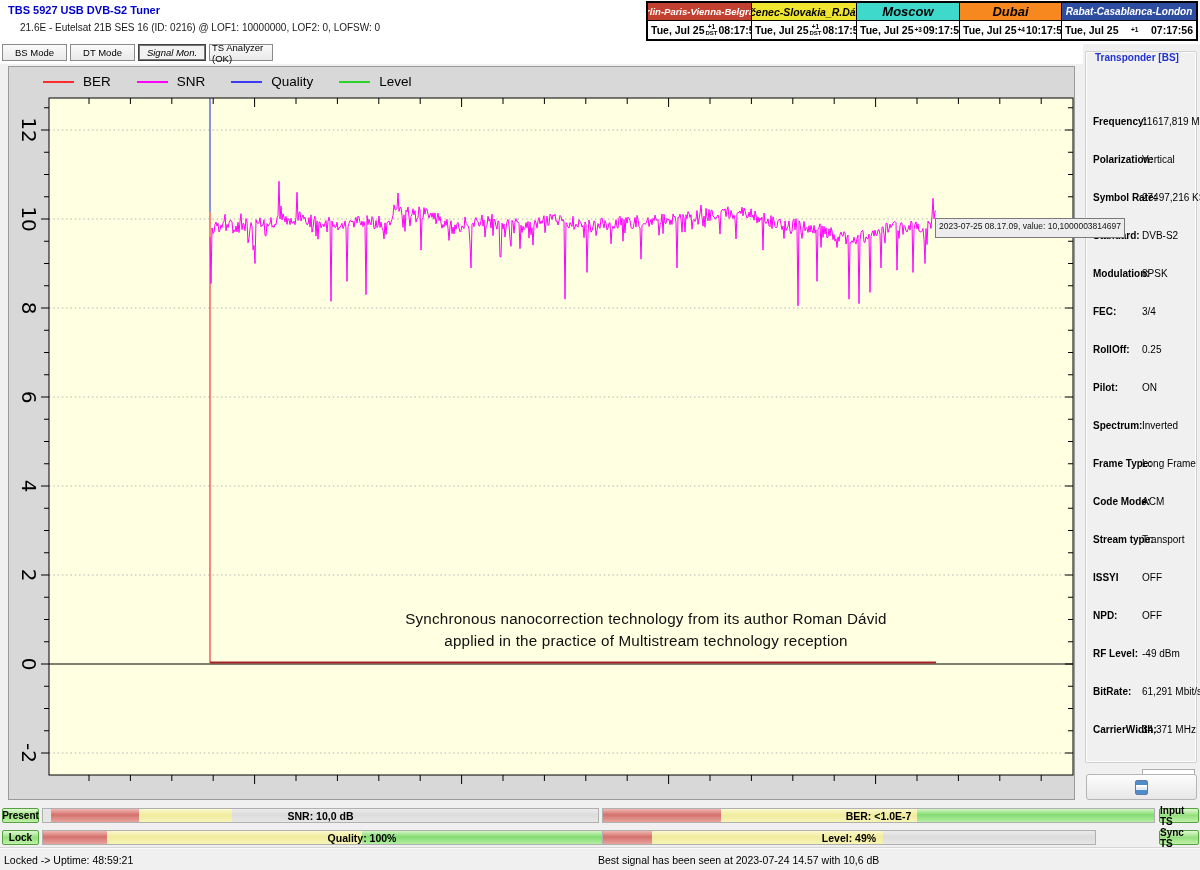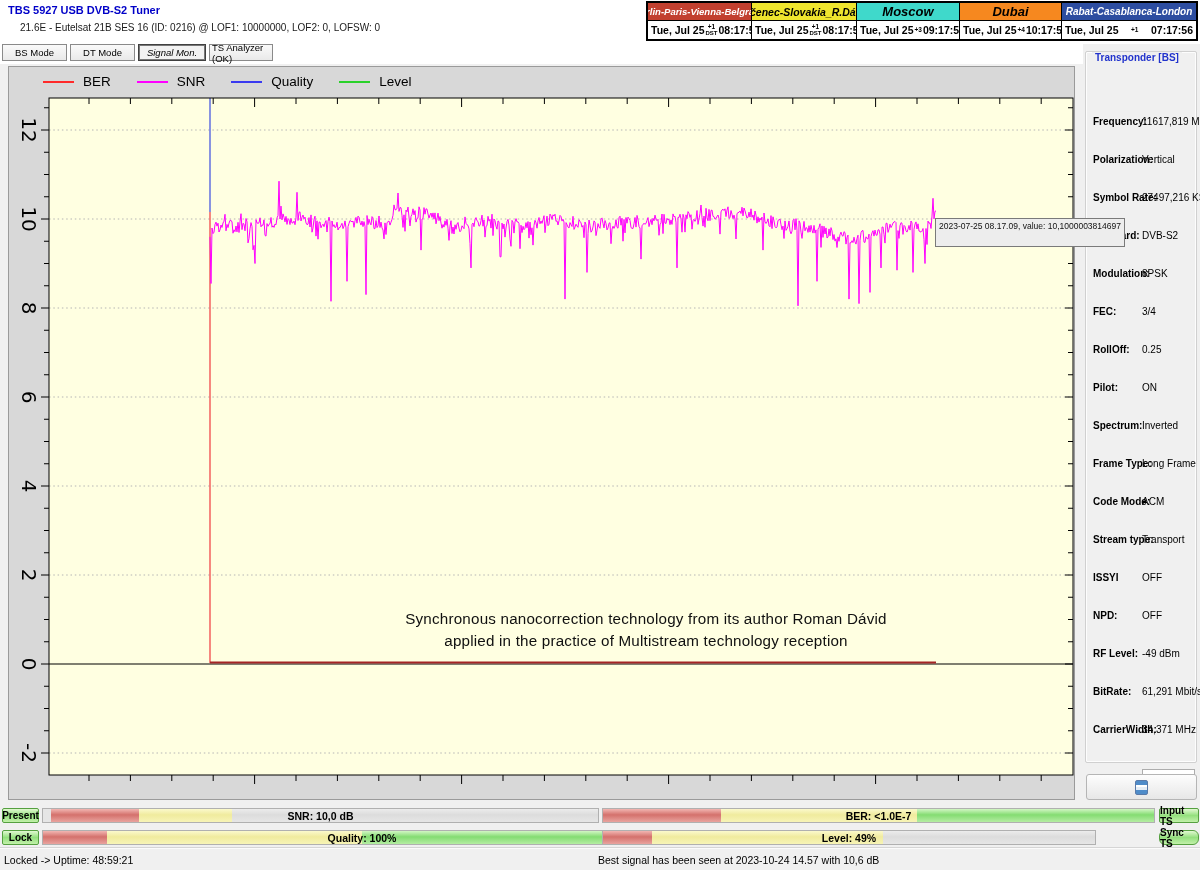--- a/index.html
+++ b/index.html
@@ -34,21 +34,21 @@
   .chart-panel { position:absolute; left:8px; top:66px; width:1067px; height:734px;
                  background:#d8d8d8; border:1px solid #9a9a9a; }
   .legend { position:absolute; left:34px; top:7px; display:flex; gap:26px; align-items:center; }
   .legend-item { display:flex; align-items:center; gap:9px; }
   .legend-line { width:31px; height:2px; }
   .legend-label { font-size:13.5px; color:#000; }
   #chart-svg { position:absolute; left:0; top:0; }
   .annot { position:absolute; left:287px; top:541px; width:700px; text-align:center;
            font-size:15.2px; color:#101010; line-height:22px; letter-spacing:0.2px; }
 
-  .tooltip { position:absolute; left:935px; top:218px; height:29px; background:#ededed; border:1px solid #7a7a7a;
+  .tooltip { position:absolute; left:935px; top:218px; height:20px; background:#ededed; border:1px solid #7a7a7a;
              font-size:8.5px; color:#111; padding:2px 3px 0 3px; white-space:nowrap; z-index:40; }
 
   
   .right-panel { position:absolute; left:1083px; top:44px; width:117px; height:760px; background:#f0f0f0; }
   .groupbox { position:absolute; left:2px; top:7px; width:112px; height:712px;
               border:1px solid #d0d0d0; box-shadow:inset 0 0 0 1px #fdfdfd; border-radius:2px; }
   .groupbox-title { position:absolute; left:6px; top:0px; background:#f0f0f0; padding:0 3px;
                     font-size:10px; font-weight:bold; color:#2233cc; white-space:nowrap; }
   .tr-row { position:absolute; left:7px; width:104px; height:14px; font-size:10px; white-space:nowrap; }
   .tr-label { position:absolute; left:0; font-weight:bold; color:#000; }
@@ -276,21 +276,21 @@
       </div>
     </div>
     <div class="icon-btn">
       <div class="db-icon"></div>
     </div>
   </div>
 
   <div class="green-btn" style="left:2px; top:808px; width:37px;">Present</div>
   <div class="green-btn" style="left:2px; top:830px; width:37px;">Lock</div>
   <div class="green-btn" style="left:1159px; top:808px; width:40px;">Input TS</div>
-  <div class="green-btn" style="left:1159px; top:830px; width:40px;border-radius:6px;">Sync TS</div>
+  <div class="green-btn" style="left:1159px; top:830px; width:40px;">Sync TS</div>
   <div id="bars-holder">
       <div class="bar" style="top: 808px; left: 42px; width: 557px; padding-left: 8px;">
         <div class="seg seg-red" style="width: 16%;"></div>
         <div class="seg seg-yellow" style="width: 17%;"></div>
         <div class="seg seg-gray" style="width: 67%;"></div>
         <div class="lab">SNR: 10,0 dB</div>
       </div>
       <div class="bar" style="top: 830px; left: 42px; width: 640px; justify-content: space-between;">
         <div class="seg seg-red" style="width: 10%;"></div>
         <div class="seg seg-yellow" style="width: 40%;"></div>
@@ -306,15 +306,15 @@
       <div class="bar" style="top: 830px; left: 602px; width: 494px;">
         <div class="seg seg-red" style="width: 10%;"></div>
         <div class="seg seg-yellow" style="width: 47%;"></div>
         <div class="seg seg-gray" style="width: 43%;"></div>
         <div class="lab">Level: 49%</div>
       </div>
     </div>
 
   <div class="statusbar">
     <span class="sb-left">Locked -&gt; Uptime: 48:59:21</span>
-    <span class="sb-center">Best signal has been seen at 2023-10-24 14.57 with 10,6 dB</span>
+    <span class="sb-center">Best signal has been seen at 2023-07-24 14.57 with 10,6 dB</span>
   </div>
 </div>
 
 </body></html>

